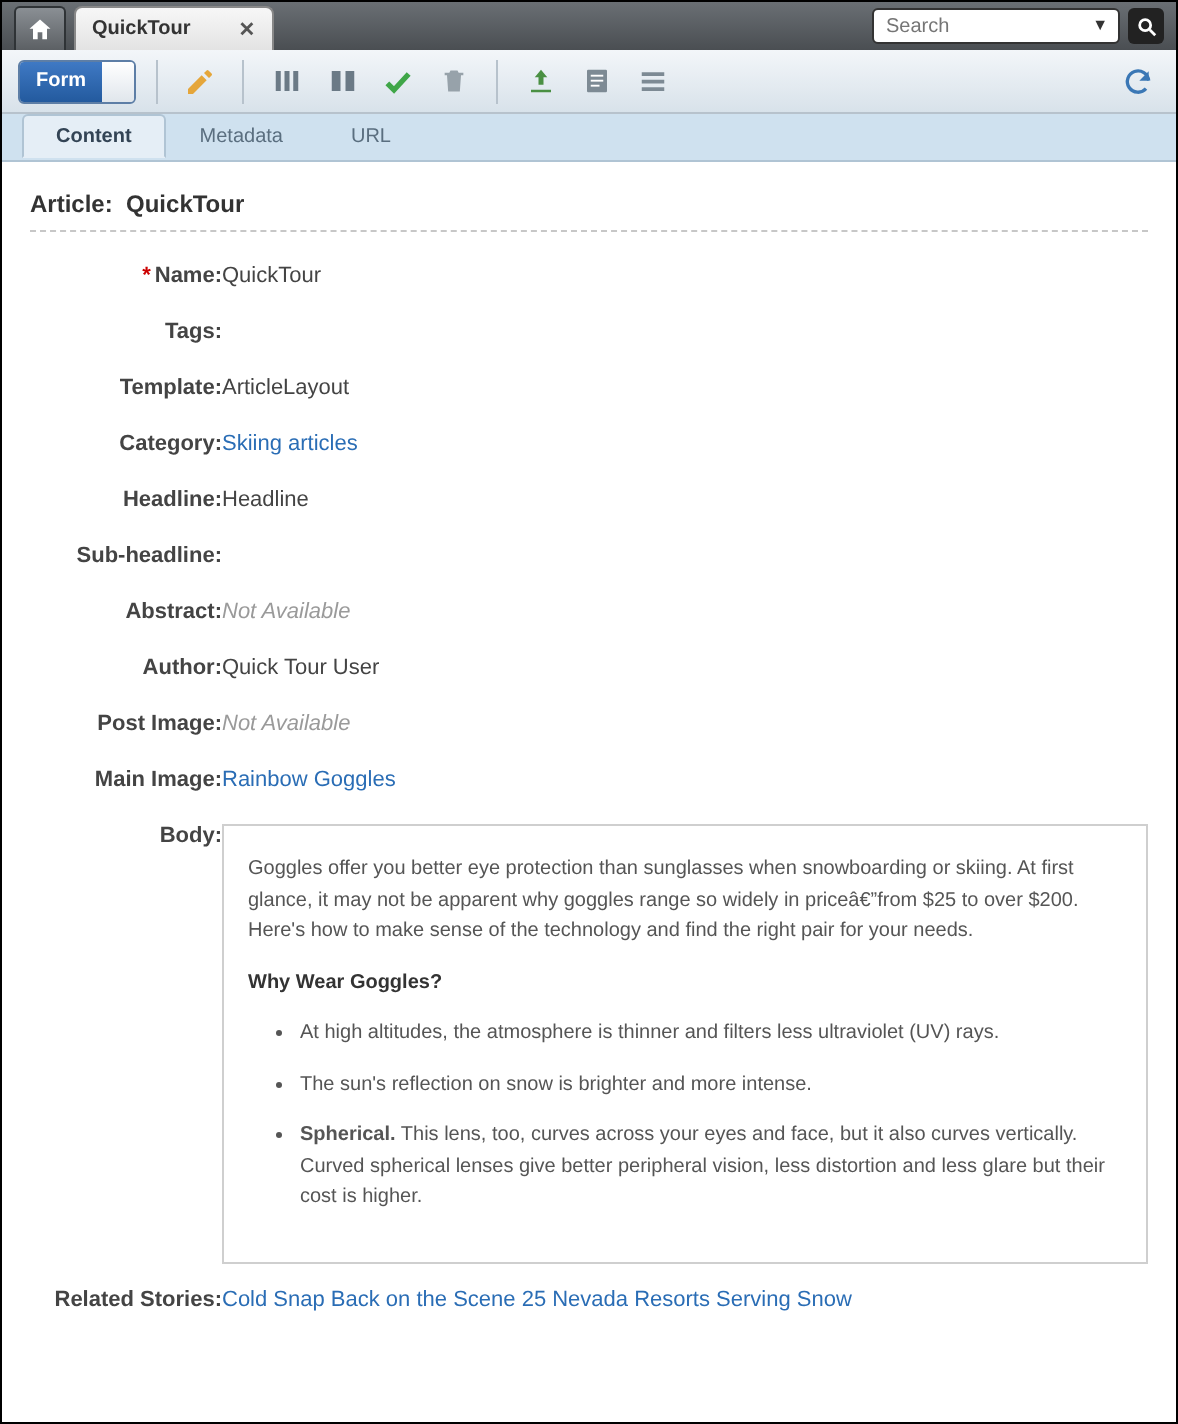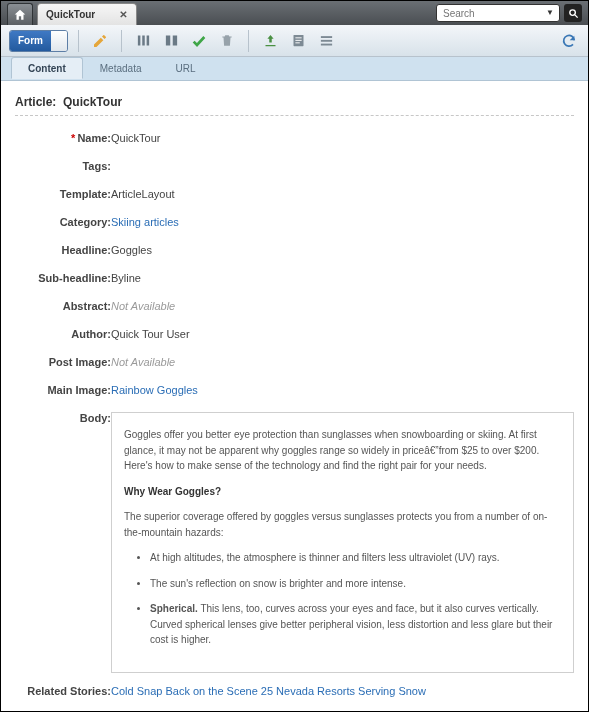--- a/index.html
+++ b/index.html
@@ -285,25 +285,24 @@
   <div class="field-row">
     <div class="field-label">Template:</div>
     <div class="field-value">ArticleLayout</div>
   </div>
   <div class="field-row">
     <div class="field-label">Category:</div>
     <div class="field-value link">Skiing articles</div>
   </div>
   <div class="field-row">
     <div class="field-label">Headline:</div>
-    <div class="field-value">Goggles</div>
+    <div class="field-value">Headline</div>
   </div>
   <div class="field-row">
     <div class="field-label">Sub-headline:</div>
-    <div class="field-value">Byline</div>
   </div>
   <div class="field-row">
     <div class="field-label">Abstract:</div>
     <div class="field-value na">Not Available</div>
   </div>
   <div class="field-row">
     <div class="field-label">Author:</div>
     <div class="field-value">Quick Tour User</div>
   </div>
   <div class="field-row">
@@ -313,21 +312,20 @@
   <div class="field-row">
     <div class="field-label">Main Image:</div>
     <div class="field-value link">Rainbow Goggles</div>
   </div>
   <div class="field-row" style="margin-bottom:12px;">
     <div class="field-label">Body:</div>
     <div class="field-value" style="padding-top:0;">
       <div class="body-box">
         <p>Goggles offer you better eye protection than sunglasses when snowboarding or skiing. At first glance, it may not be apparent why goggles range so widely in priceâ€”from $25 to over $200. Here's how to make sense of the technology and find the right pair for your needs.</p>
         <p><strong class="sub">Why Wear Goggles?</strong></p>
-        <p>The superior coverage offered by goggles versus sunglasses protects you from a number of on-the-mountain hazards:</p>
         <ul>
           <li>At high altitudes, the atmosphere is thinner and filters less ultraviolet (UV) rays.</li>
           <li>The sun's reflection on snow is brighter and more intense.</li>
           <li><strong>Spherical.</strong><span> This lens, too, curves across your eyes and face, but it also curves vertically. Curved spherical lenses give better peripheral vision, less distortion and less glare but their cost is higher.</span></li>
         </ul>
       </div>
     </div>
   </div>
   <div class="field-row" style="margin-bottom:4px;">
     <div class="field-label">Related Stories:</div>

